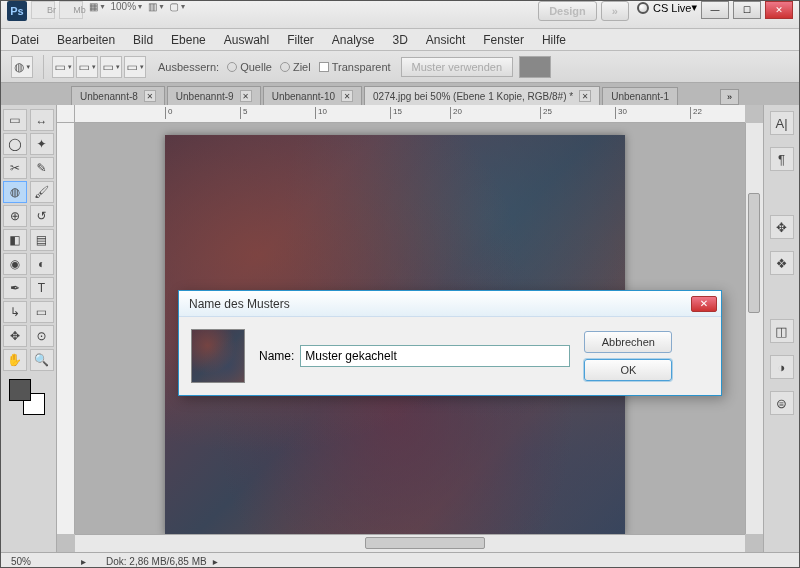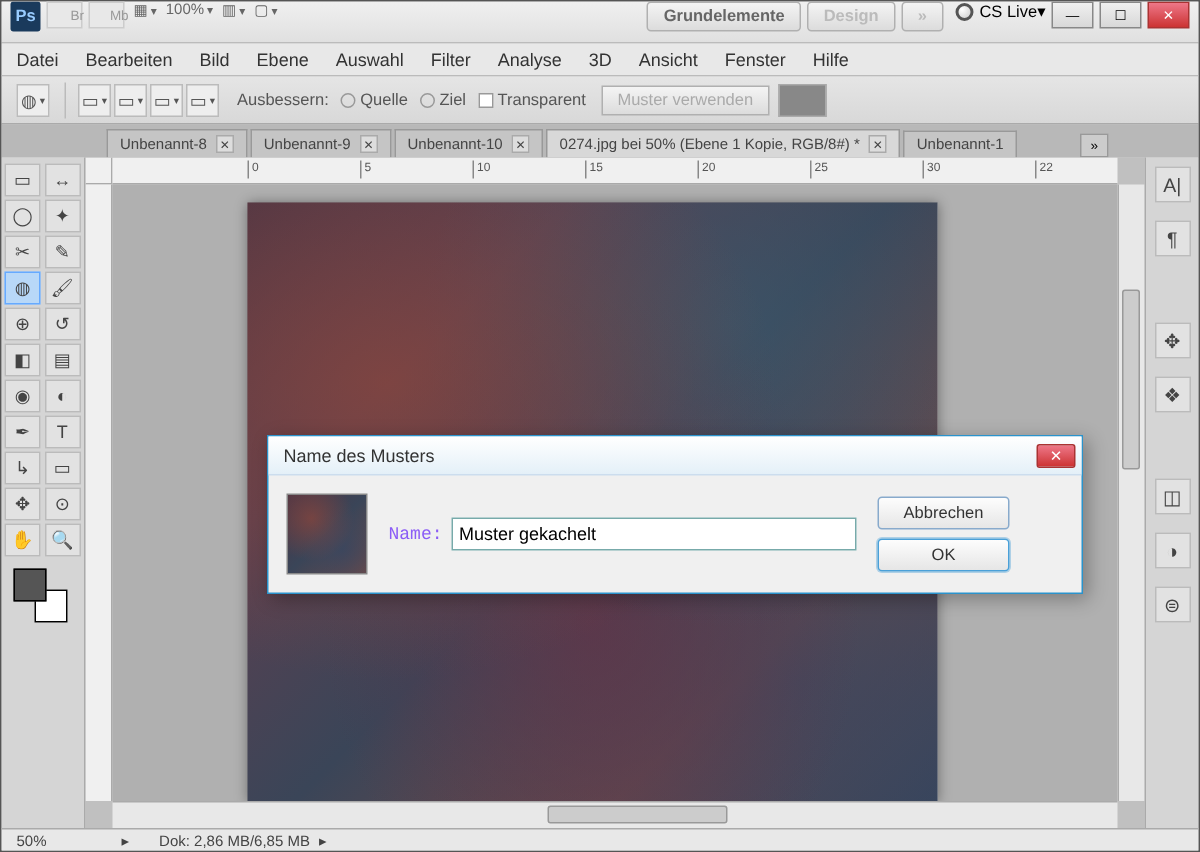--- a/index.html
+++ b/index.html
@@ -76,39 +76,38 @@
 .dialog { position: absolute; top: 185px; left: 121px; width: 544px; background: #f0f0f0; border: 1px solid #2a93cc; box-shadow: 3px 3px 12px rgba(0,0,0,0.3); }
 .dialog-tb { height: 26px; background: linear-gradient(#fff,#e4f0f8); display: flex; align-items: center; padding: 0 4px 0 10px; font-size: 12px; color: #333; border-bottom: 1px solid #cde; }
 .dialog-close { margin-left: auto; width: 26px; height: 16px; background: linear-gradient(#e78,#c33); color: #fff; font-size: 10px; display: flex; align-items: center; justify-content: center; border: 1px solid #a33; border-radius: 2px; }
 .dialog-body { padding: 12px; display: flex; align-items: center; }
 .preview { width: 54px; height: 54px; border: 1px solid #888; background:
   radial-gradient(ellipse at 30% 30%, rgba(140,70,60,0.7), transparent 55%),
   radial-gradient(ellipse at 70% 70%, rgba(50,70,100,0.6), transparent 55%),
   linear-gradient(135deg, #4a3545, #3a4558, #6a4a4a);
   margin-right: 14px;
 }
-.field-lbl { font-size: 12px; margin-right: 6px; color: #8b5cf6; font-family: Liberation Mono, monospace; }
+.field-lbl { font-size: 12px; margin-right: 6px; color: #000000; }
 .field-input { width: 270px; height: 22px; border: 1px solid #7aa; padding: 2px 4px; font-size: 12px; background: #fff; }
 .dialog-btns { display: flex; flex-direction: column; gap: 6px; margin-left: 14px; }
 .dlg-btn { width: 88px; height: 22px; background: linear-gradient(#fdfdfd,#e6e6e6); border: 1px solid #8ac; border-radius: 3px; font-size: 11px; display: flex; align-items: center; justify-content: center; color: #333; }
 .dlg-btn.primary { border: 1px solid #4aa0d8; box-shadow: 0 0 0 1px rgba(74,160,216,0.4); }
 </style>
 </head>
 <body>
 
 <div class="titlebar">
   <div class="ps-logo">Ps</div>
   <div class="tb-btn">Br</div>
   <div class="tb-btn">Mb</div>
   <div class="tb-sel">▦</div>
   <div class="tb-sel">100%</div>
   <div class="tb-sel">▥</div>
   <div class="tb-sel">▢</div>
   <div class="flex-spacer"></div>
-  <div class="tb-pill">Grundelemente</div>
   <div class="tb-pill off">Design</div>
   <div class="tb-pill off">»</div>
   <div class="cslive"><span class="cslive-ball"></span><span>CS Live</span> ▾</div>
   <div class="winbtn">—</div>
   <div class="winbtn">☐</div>
   <div class="winbtn close">✕</div>
 </div>
 
 <div class="menubar">
   <span>Datei</span>
@@ -197,21 +196,21 @@
     </div>
   </div>
 
   <div class="canvas-area">
     <div class="ruler-corner"></div>
     <div class="ruler-h">
       <span class="tick" style="left:90px">0</span>
       <span class="tick" style="left:165px">5</span>
       <span class="tick" style="left:240px">10</span>
       <span class="tick" style="left:315px">15</span>
-      <span class="tick" style="left:390px">20</span>
+      <span class="tick" style="left:375px">20</span>
       <span class="tick" style="left:465px">25</span>
       <span class="tick" style="left:540px">30</span>
       <span class="tick" style="left:615px">22</span>
 
     </div>
     <div class="ruler-v"></div>
     <div class="canvas-inner">
       <div class="canvas"></div>
     </div>
     <div class="sbar-h">

